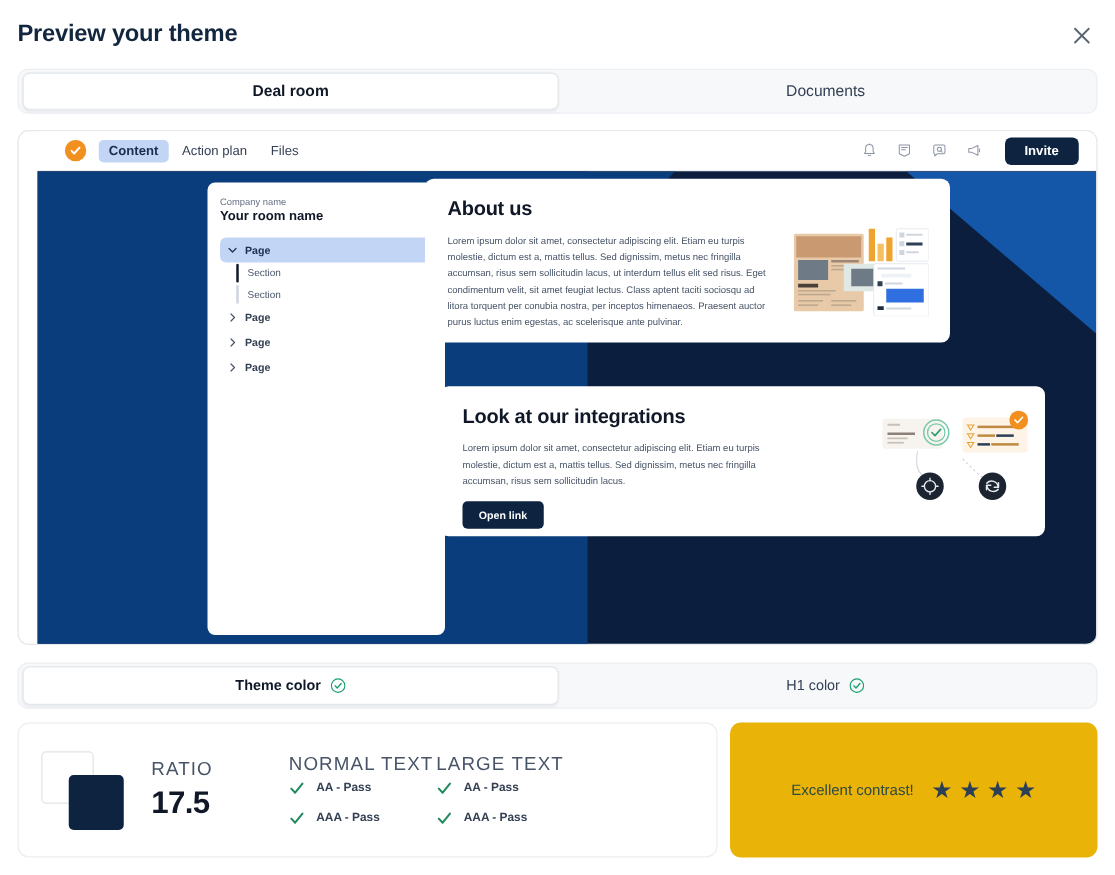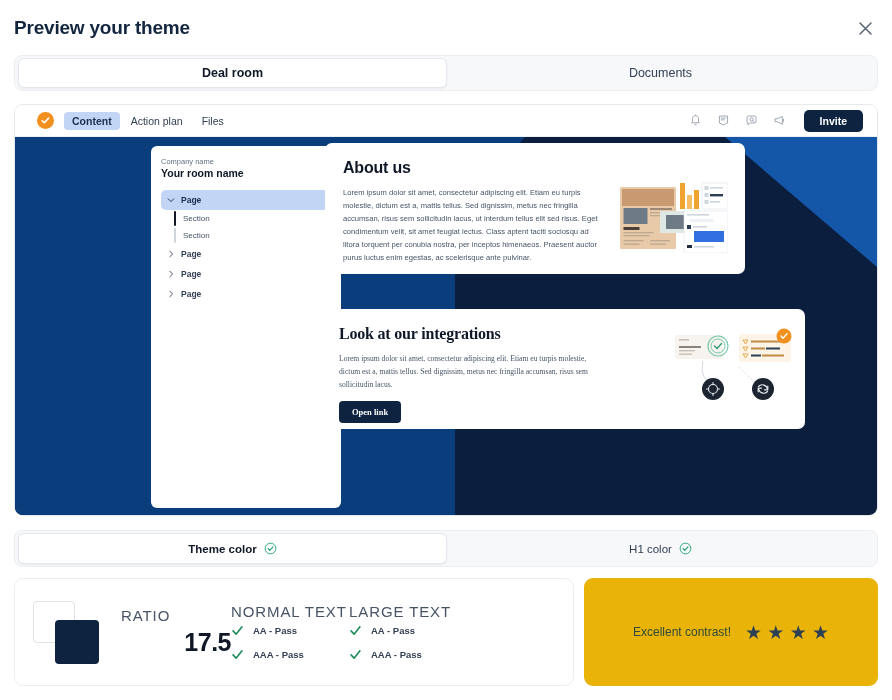--- a/index.html
+++ b/index.html
@@ -32,21 +32,21 @@
   }
   .seg-tab {
     flex:1 1 0; height:30px; display:flex; align-items:center; justify-content:center;
     font-size:12.5px; color:#344054; border-radius:6px; cursor:pointer;
   }
   .seg-tab.active { background:#ffffff; border:1px solid #e4e7ec; font-weight:600; color:#101828; box-shadow:0 1px 2px rgba(16,24,40,.06); }
 
   
   .preview {
     position:absolute; left:14px; top:104px; width:864px; height:412px;
-    border:1px solid #e6e8ec; border-radius:9px; overflow:hidden; background:#fff;
+    border:1px solid #e6e8ec; border-radius:9px; overflow:hidden; background:#fff;padding-left:15px;
   }
   .app-bar {
     position:relative; height:32px; background:#ffffff; border-bottom:1px solid #edeff3;
     display:flex; align-items:center; padding:0 8px;
   }
   .brand-logo {
     width:17px; height:17px; border-radius:50%; background:#f2901f;
     display:flex; align-items:center; justify-content:center; margin:0 10px 0 14px; flex:none;
   }
   .nav-item {
@@ -95,21 +95,21 @@
   .tree-section::before {
     content:""; position:absolute; left:0; top:1px; bottom:1px; width:2px; background:#d0d5dd; border-radius:1px;
   }
   .tree-section.cur::before { background:#101828; }
 
   
   .content-card {
     position:absolute; background:#fff; border-radius:7px; padding:16px 18px;
   }
   #card-about { left:310px; top:6px; width:420px; height:131px; }
-  #card-integ  { left:306px; top:172px; width:484px; height:120px;font-family:Liberation Serif, serif; }
+  #card-integ  { left:322px; top:172px; width:484px; height:120px; }
   .card-h1 { font-size:16px; font-weight:bold; color:#101828; margin-bottom:9px; letter-spacing:-0.2px; }
   .card-body { width:258px; font-size:7.6px; line-height:1.72; color:#475467; }
   .open-link-btn {
     display:inline-block; margin-top:10px; background:#0d2340; color:#fff;
     font-size:8.5px; font-weight:bold; padding:6px 13px; border-radius:4px; cursor:pointer;
   }
   .illus { position:absolute; }
   #illus-about { right:17px; top:38px; width:108px; height:72px; }
   #illus-integ { right:10px; top:18px; width:122px; height:78px; }
 
@@ -136,21 +136,21 @@
   .swatch-back {
     position:absolute; left:0; top:4px; width:42px; height:42px;
     background:#ffffff; border:1px solid #dfe3e8; border-radius:4px;
   }
   .swatch-front {
     position:absolute; left:22px; top:23px; width:44px; height:44px;
     background:#0d2340; border-radius:4px;
   }
   .ratio-col { margin-left:8px; width:110px; }
   .col-head { font-size:15px; color:#475467; letter-spacing:.9px; margin-bottom:4px; }
-  .ratio-val { font-size:25px; font-weight:bold; color:#101828; letter-spacing:-0.5px;text-align:right; }
+  .ratio-val { font-size:25px; font-weight:bold; color:#101828; letter-spacing:-0.5px; }
   .pass-col { width:118px; }
   .pass-row { display:flex; align-items:center; gap:9px; margin-bottom:11px; }
   .pass-row:last-child { margin-bottom:0; }
   .tick { width:13px; height:13px; flex:none; }
   .pass-label { font-size:9.5px; font-weight:bold; color:#344054; }
   .result-right {
     flex:1 1 auto; background:#eab308; border-radius:9px;
     display:flex; align-items:center; justify-content:center; gap:14px;
   }
   .verdict { font-size:12px; color:#2d4a43; }

